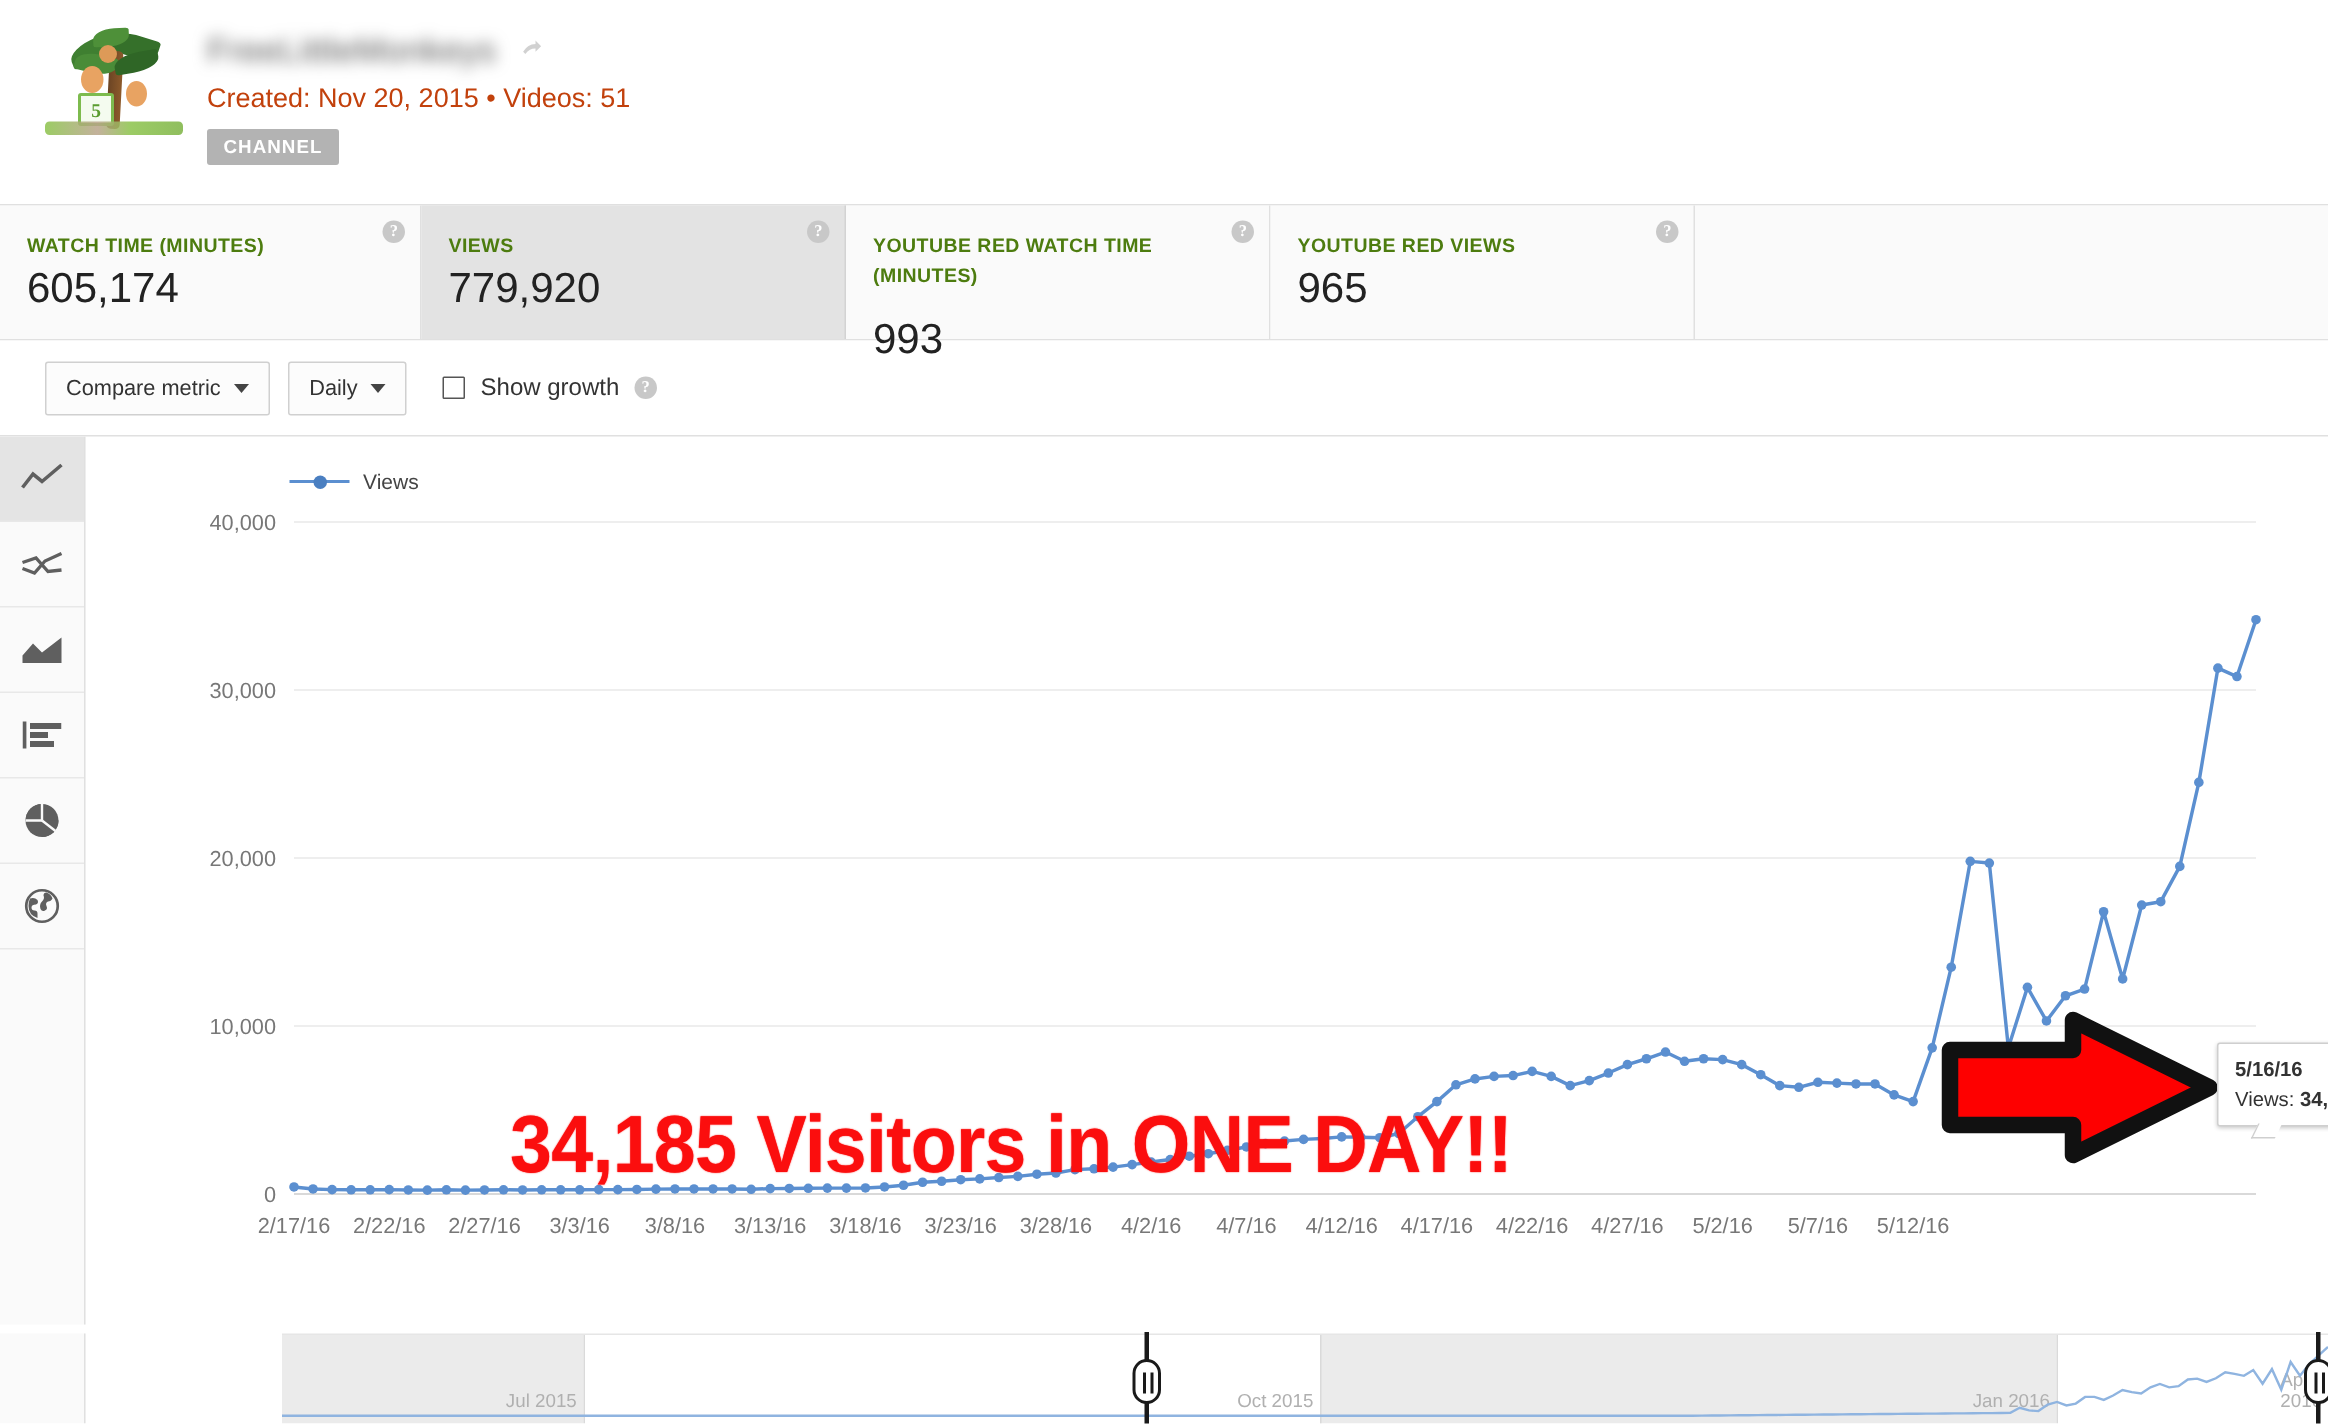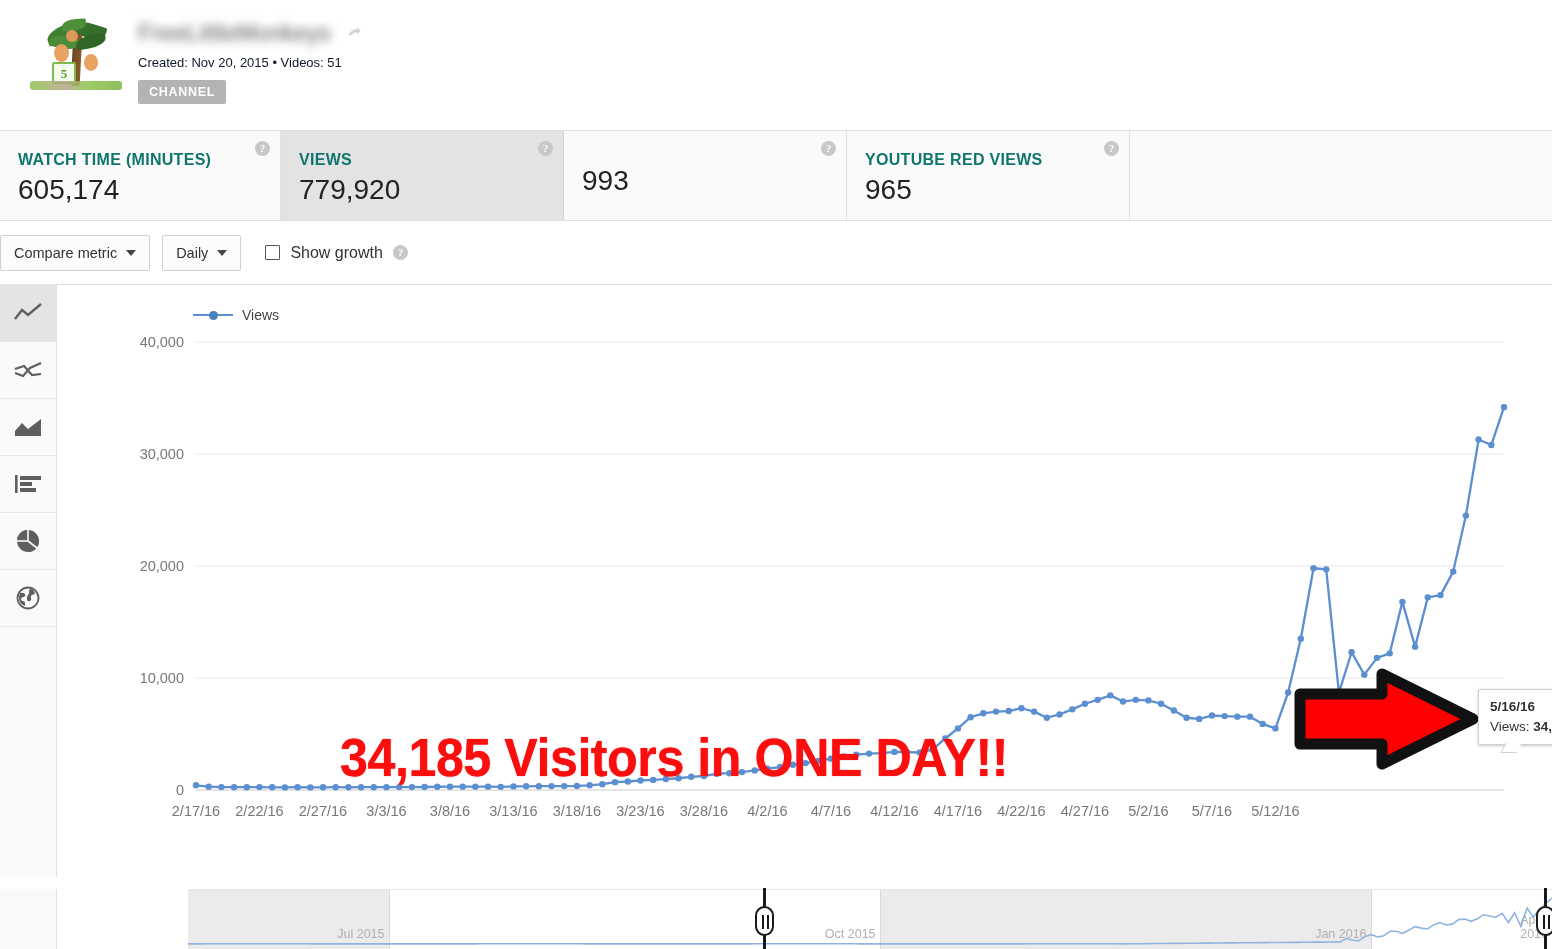--- a/index.html
+++ b/index.html
@@ -56,21 +56,21 @@
   .chan-title-row { display:flex; align-items:center; height:30px; }
   .chan-name {
     font-size:23px; color:#555; font-weight:400;
     filter: blur(5px);
     letter-spacing:.3px;
     user-select:none;
   }
   .chan-link-icon {
     margin-left:14px; width:18px; height:18px; opacity:.45;
   }
-  .chan-sub { font-size:13px; color:#0f172a; margin-top:7px; }
+  .chan-sub { font-size:18px; color:#c2410c; margin-top:7px; }
   .chan-badge {
     display:inline-block; margin-top:10px;
     background:#b3b3b3; color:#fff; font-size:12.5px; font-weight:bold;
     letter-spacing:.7px; padding:5px 11px; border-radius:2px;
   }
   .range-title {
     font-size:22px; color:#555; font-weight:400;
     padding:22px 0 0 28px;
   }
 
@@ -84,35 +84,35 @@
     position:relative; padding:17px 18px 0 18px;
     border-right:1px solid #e0e0e0;
     background:#fafafa;
   }
   .card.c0 { width:281px; }
   .card.c1 { width:283px; background:#e3e3e3; border-right:1px solid #d3d3d3; }
   .card.c2 { width:283px; }
   .card.c3 { width:283px; }
   .card.rest { flex:1; border-right:none; }
   .card-label {
-    font-size:16px; font-weight:bold; color:#0f766e;
+    font-size:13px; font-weight:bold; color:#4d7c0f;
     letter-spacing:.3px; line-height:1.5; text-transform:uppercase;
   }
   .card-value { font-size:28px; color:#222; font-weight:400; margin-top:2px; }
   .card.c2 .card-value { margin-top:17px; }
   .q-icon {
     position:absolute; right:10px; top:10px;
     width:15px; height:15px; border-radius:50%;
     background:#c8c8c8; color:#fff; font-size:11px; font-weight:bold;
     text-align:center; line-height:15px; font-family:"Liberation Serif", serif;
   }
 
   
   .controls {
-    display:flex; align-items:center; height:64px; 
+    display:flex; align-items:center; height:64px; padding-left:30px;
     border-bottom:1px solid #e0e0e0; background:#fff;
   }
   .btn {
     display:flex; align-items:center; gap:9px;
     border:1px solid #d0d0d0; background:#fcfcfc; border-radius:2px;
     padding:9px 13px; font-size:14.5px; color:#333; cursor:pointer;
   }
   .btn + .btn { margin-left:12px; }
   .caret {
     width:0;height:0;border-left:5px solid transparent;border-right:5px solid transparent;
@@ -253,20 +253,21 @@
     <div class="card-label">WATCH TIME (MINUTES)</div>
     <div class="card-value">605,174</div>
   </div>
   <div class="card c1">
     <div class="q-icon">?</div>
     <div class="card-label">VIEWS</div>
     <div class="card-value">779,920</div>
   </div>
   <div class="card c2">
     <div class="q-icon">?</div>
+    <div class="card-label">YOUTUBE RED WATCH TIME (MINUTES)</div>
     <div class="card-value">993</div>
   </div>
   <div class="card c3">
     <div class="q-icon">?</div>
     <div class="card-label">YOUTUBE RED VIEWS</div>
     <div class="card-value">965</div>
   </div>
   <div class="card rest"></div>
 </div>
 

